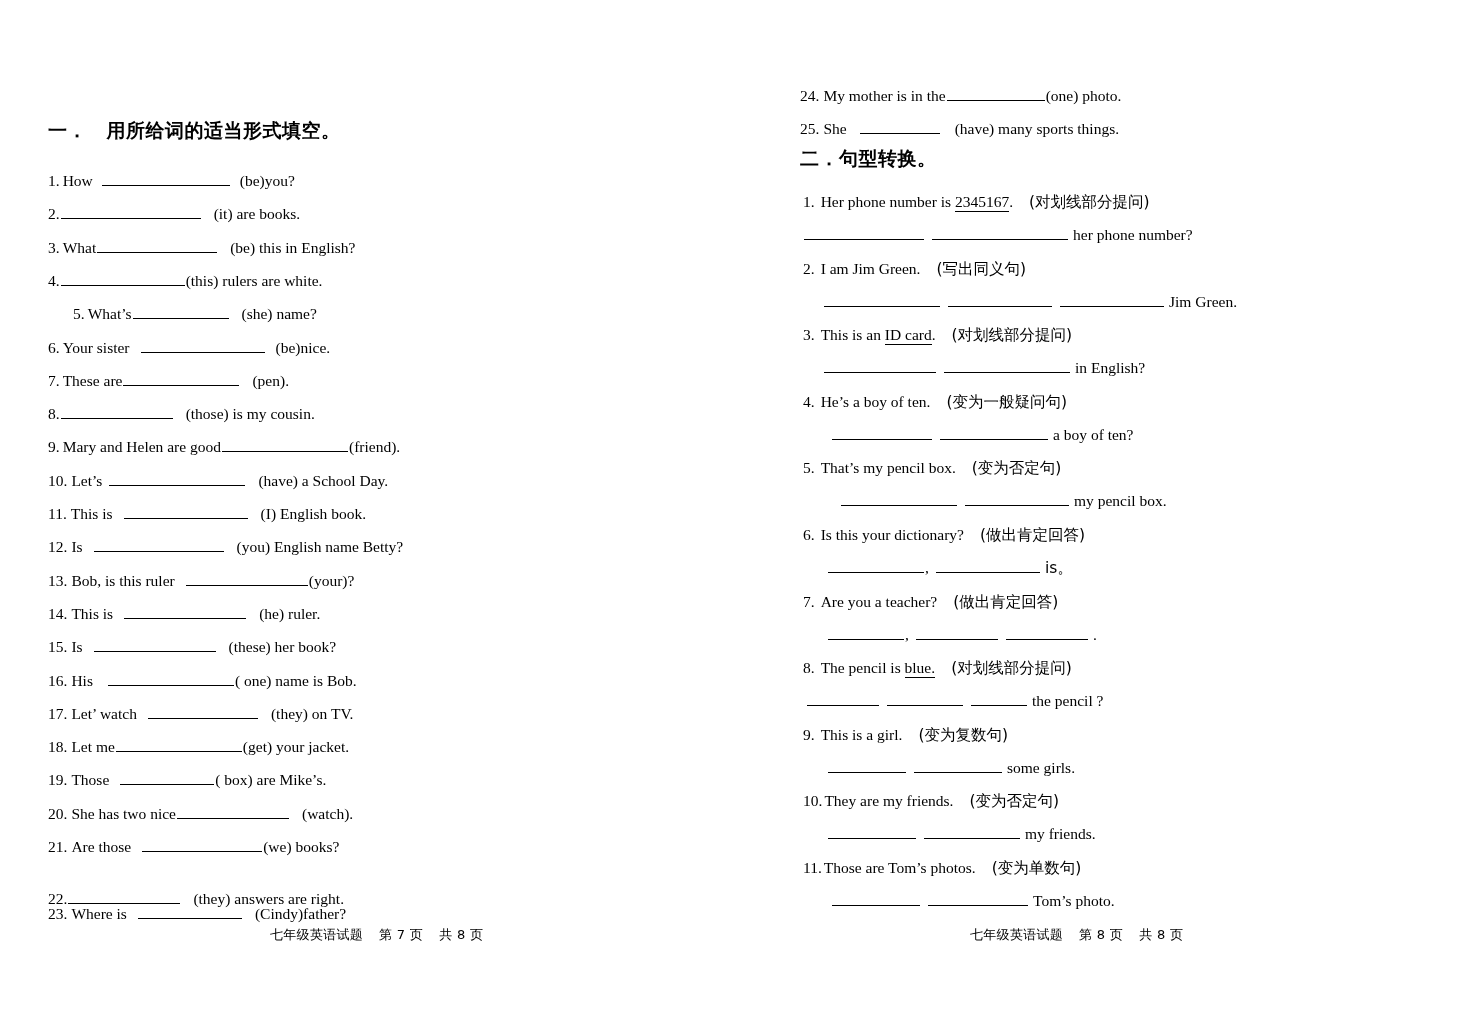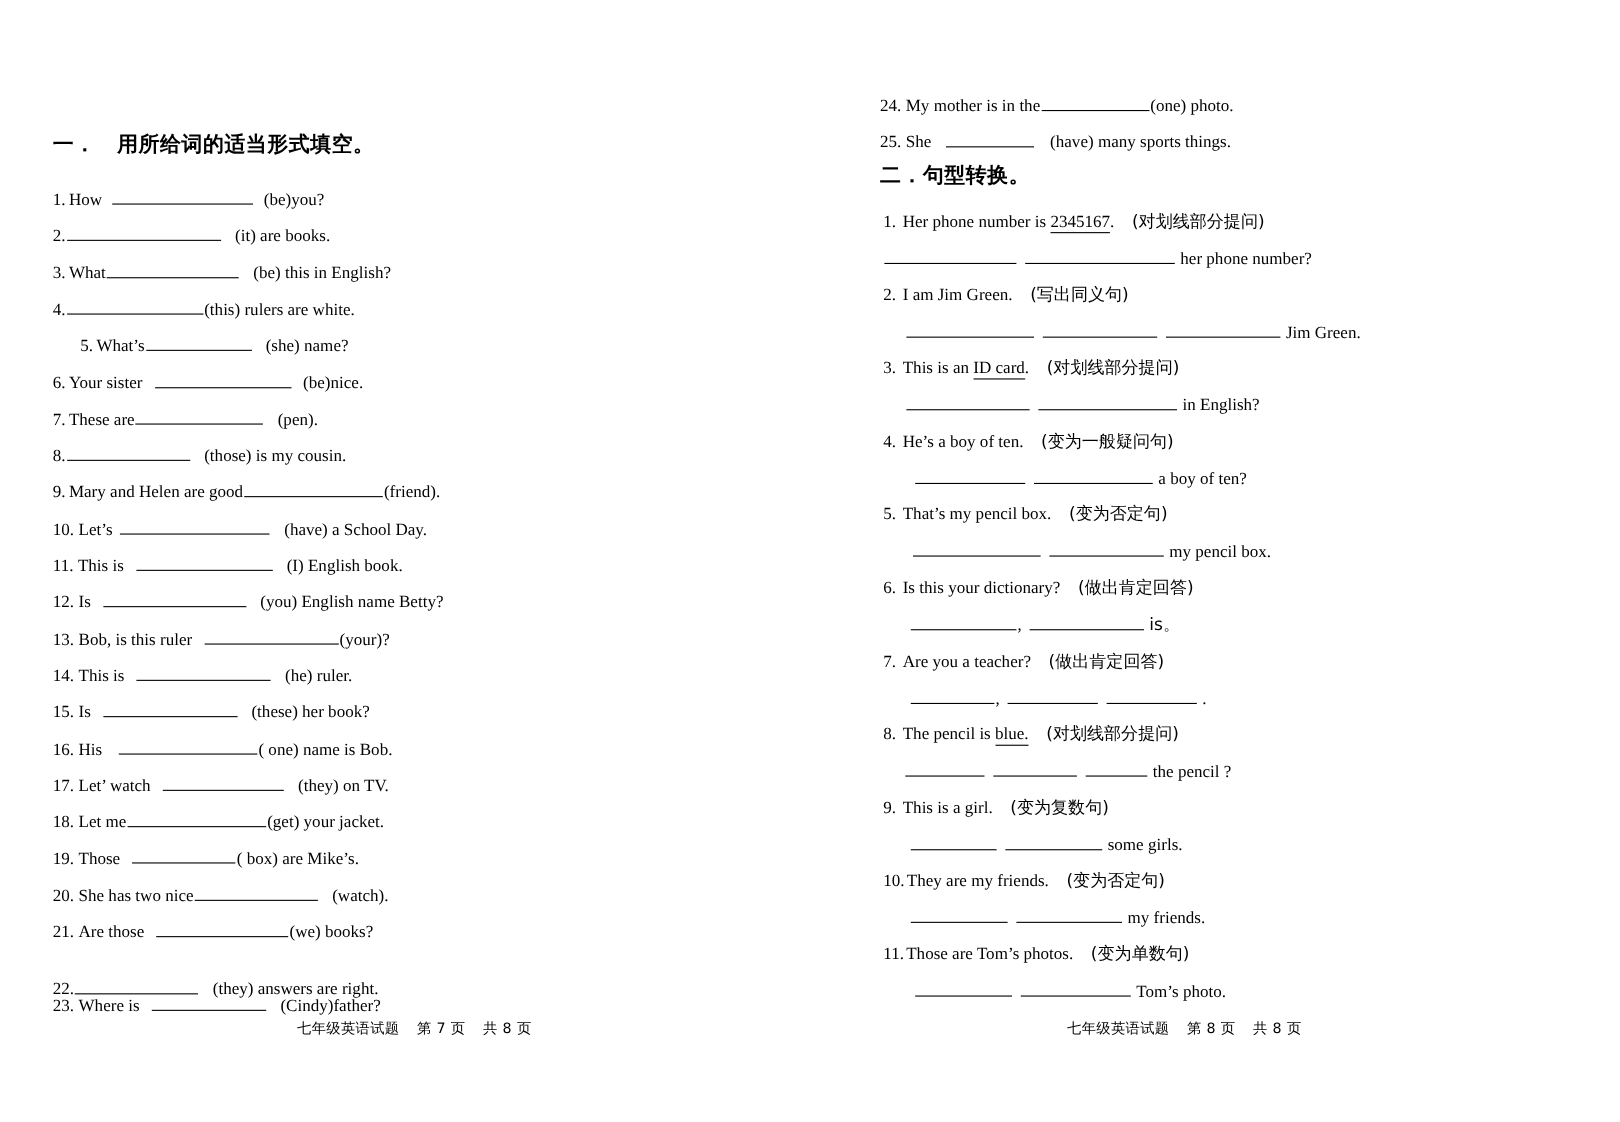--- a/index.html
+++ b/index.html
@@ -143,27 +143,27 @@
     <div id="sec2-items">
         <div class="q" style="left: 3px; top: 193px;"><span>1.</span><span style="display: inline-block; width: 6px;"></span><span>Her phone number is </span><span class="ul">2345167</span><span>.</span><span style="display: inline-block; width: 16px;"></span><span class="cn">(对划线部分提问)</span></div>
         <div class="ans" style="left: 3px; top: 226px;"><span class="bl" style="width: 120px;"></span><span style="display: inline-block; width: 6px;"></span><span class="bl" style="width: 136px;"></span><span style="display: inline-block; width: 4px;"></span><span>her phone number?</span></div>
         <div class="q" style="left: 3px; top: 259.6px;"><span>2.</span><span style="display: inline-block; width: 6px;"></span><span>I am Jim Green.</span><span style="display: inline-block; width: 16px;"></span><span class="cn">(写出同义句)</span></div>
         <div class="ans" style="left: 23px; top: 292.6px;"><span class="bl" style="width: 116px;"></span><span style="display: inline-block; width: 6px;"></span><span class="bl" style="width: 104px;"></span><span style="display: inline-block; width: 6px;"></span><span class="bl" style="width: 104px;"></span><span style="display: inline-block; width: 4px;"></span><span>Jim Green.</span></div>
         <div class="q" style="left: 3px; top: 326.2px;"><span>3.</span><span style="display: inline-block; width: 6px;"></span><span>This is an </span><span class="ul">ID card</span><span>.</span><span style="display: inline-block; width: 16px;"></span><span class="cn">(对划线部分提问)</span></div>
         <div class="ans" style="left: 23px; top: 359.2px;"><span class="bl" style="width: 112px;"></span><span style="display: inline-block; width: 6px;"></span><span class="bl" style="width: 126px;"></span><span style="display: inline-block; width: 4px;"></span><span>in English?</span></div>
         <div class="q" style="left: 3px; top: 392.8px;"><span>4.</span><span style="display: inline-block; width: 6px;"></span><span>He’s a boy of ten.</span><span style="display: inline-block; width: 16px;"></span><span class="cn">(变为一般疑问句)</span></div>
         <div class="ans" style="left: 31px; top: 425.8px;"><span class="bl" style="width: 100px;"></span><span style="display: inline-block; width: 6px;"></span><span class="bl" style="width: 108px;"></span><span style="display: inline-block; width: 4px;"></span><span>a boy of ten?</span></div>
         <div class="q" style="left: 3px; top: 459.4px;"><span>5.</span><span style="display: inline-block; width: 6px;"></span><span>That’s my pencil box.</span><span style="display: inline-block; width: 16px;"></span><span class="cn">(变为否定句)</span></div>
-        <div class="ans" style="left: 29px; top: 492.4px;"><span class="bl" style="width: 116px;"></span><span style="display: inline-block; width: 6px;"></span><span class="bl" style="width: 104px;"></span><span style="display: inline-block; width: 4px;"></span><span>my pencil box.</span></div>
+        <div class="ans" style="left: 40px; top: 492.4px;"><span class="bl" style="width: 116px;"></span><span style="display: inline-block; width: 6px;"></span><span class="bl" style="width: 104px;"></span><span style="display: inline-block; width: 4px;"></span><span>my pencil box.</span></div>
         <div class="q" style="left: 3px; top: 526px;"><span>6.</span><span style="display: inline-block; width: 6px;"></span><span>Is this your dictionary?</span><span style="display: inline-block; width: 16px;"></span><span class="cn">(做出肯定回答)</span></div>
         <div class="ans" style="left: 27px; top: 559px;"><span class="bl" style="width: 96px;"></span><span>,</span><span style="display: inline-block; width: 6px;"></span><span class="bl" style="width: 104px;"></span><span style="display: inline-block; width: 4px;"></span><span class="cn">is。</span></div>
         <div class="q" style="left: 3px; top: 592.6px;"><span>7.</span><span style="display: inline-block; width: 6px;"></span><span>Are you a teacher?</span><span style="display: inline-block; width: 16px;"></span><span class="cn">(做出肯定回答)</span></div>
         <div class="ans" style="left: 27px; top: 625.6px;"><span class="bl" style="width: 76px;"></span><span>,</span><span style="display: inline-block; width: 6px;"></span><span class="bl" style="width: 82px;"></span><span style="display: inline-block; width: 6px;"></span><span class="bl" style="width: 82px;"></span><span style="display: inline-block; width: 4px;"></span><span>.</span></div>
         <div class="q" style="left: 3px; top: 659.2px;"><span>8.</span><span style="display: inline-block; width: 6px;"></span><span>The pencil is </span><span class="ul">blue.</span><span style="display: inline-block; width: 16px;"></span><span class="cn">(对划线部分提问)</span></div>
-        <div class="ans" style="left: 22px; top: 692.2px; text-align: right;"><span class="bl" style="width: 72px;"></span><span style="display: inline-block; width: 6px;"></span><span class="bl" style="width: 76px;"></span><span style="display: inline-block; width: 6px;"></span><span class="bl" style="width: 56px;"></span><span style="display: inline-block; width: 4px;"></span><span>the pencil ?</span></div>
+        <div class="ans" style="left: 6px; top: 692.2px; text-align: right;"><span class="bl" style="width: 72px;"></span><span style="display: inline-block; width: 6px;"></span><span class="bl" style="width: 76px;"></span><span style="display: inline-block; width: 6px;"></span><span class="bl" style="width: 56px;"></span><span style="display: inline-block; width: 4px;"></span><span>the pencil ?</span></div>
         <div class="q" style="left: 3px; top: 725.8px;"><span>9.</span><span style="display: inline-block; width: 6px;"></span><span>This is a girl.</span><span style="display: inline-block; width: 16px;"></span><span class="cn">(变为复数句)</span></div>
         <div class="ans" style="left: 27px; top: 758.8px;"><span class="bl" style="width: 78px;"></span><span style="display: inline-block; width: 6px;"></span><span class="bl" style="width: 88px;"></span><span style="display: inline-block; width: 4px;"></span><span>some girls.</span></div>
         <div class="q" style="left: 3px; top: 792.4px;"><span>10.</span><span style="display: inline-block; width: 2px;"></span><span>They are my friends.</span><span style="display: inline-block; width: 16px;"></span><span class="cn">(变为否定句)</span></div>
         <div class="ans" style="left: 27px; top: 825.4px;"><span class="bl" style="width: 88px;"></span><span style="display: inline-block; width: 6px;"></span><span class="bl" style="width: 96px;"></span><span style="display: inline-block; width: 4px;"></span><span>my friends.</span></div>
         <div class="q" style="left: 3px; top: 859px;"><span>11.</span><span style="display: inline-block; width: 2px;"></span><span>Those are Tom’s photos.</span><span style="display: inline-block; width: 16px;"></span><span class="cn">(变为单数句)</span></div>
         <div class="ans" style="left: 31px; top: 892px;"><span class="bl" style="width: 88px;"></span><span style="display: inline-block; width: 6px;"></span><span class="bl" style="width: 100px;"></span><span style="display: inline-block; width: 4px;"></span><span>Tom’s photo.</span></div>
       </div>
     <div class="footer footer-right cn">
       <span>七年级英语试题</span><span class="fsp"></span><span>第 8 页</span><span class="fsp"></span><span>共 8 页</span>
     </div>

